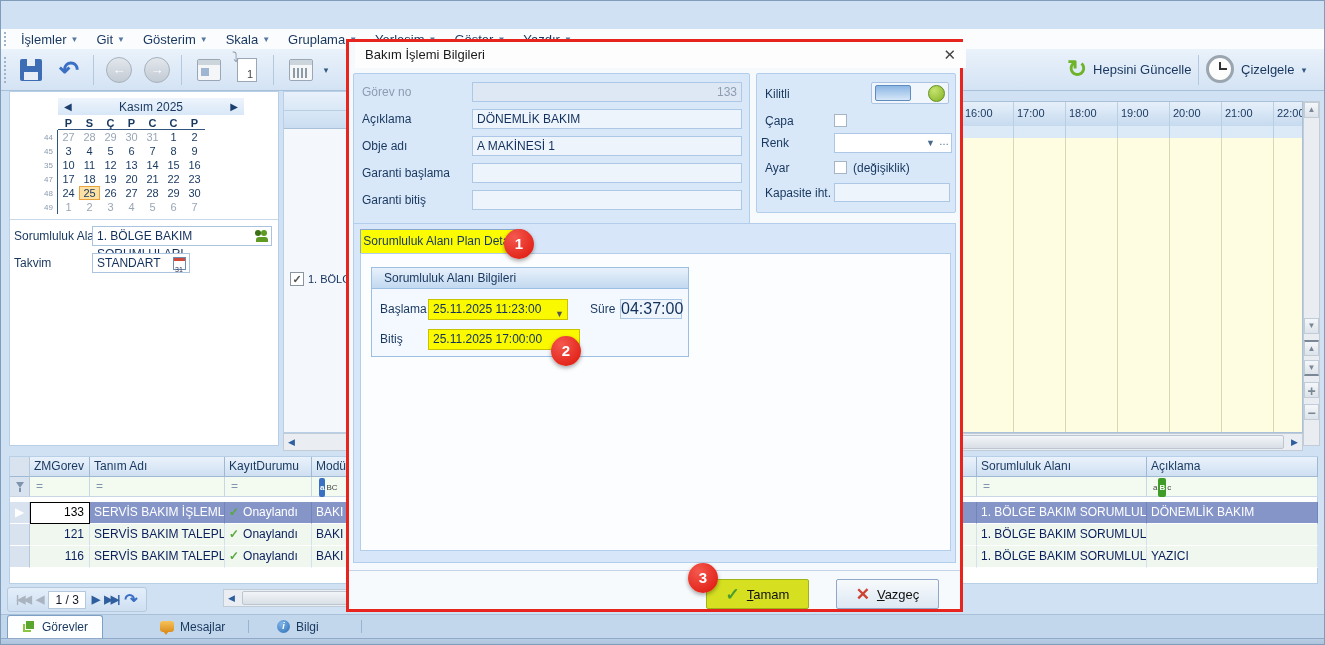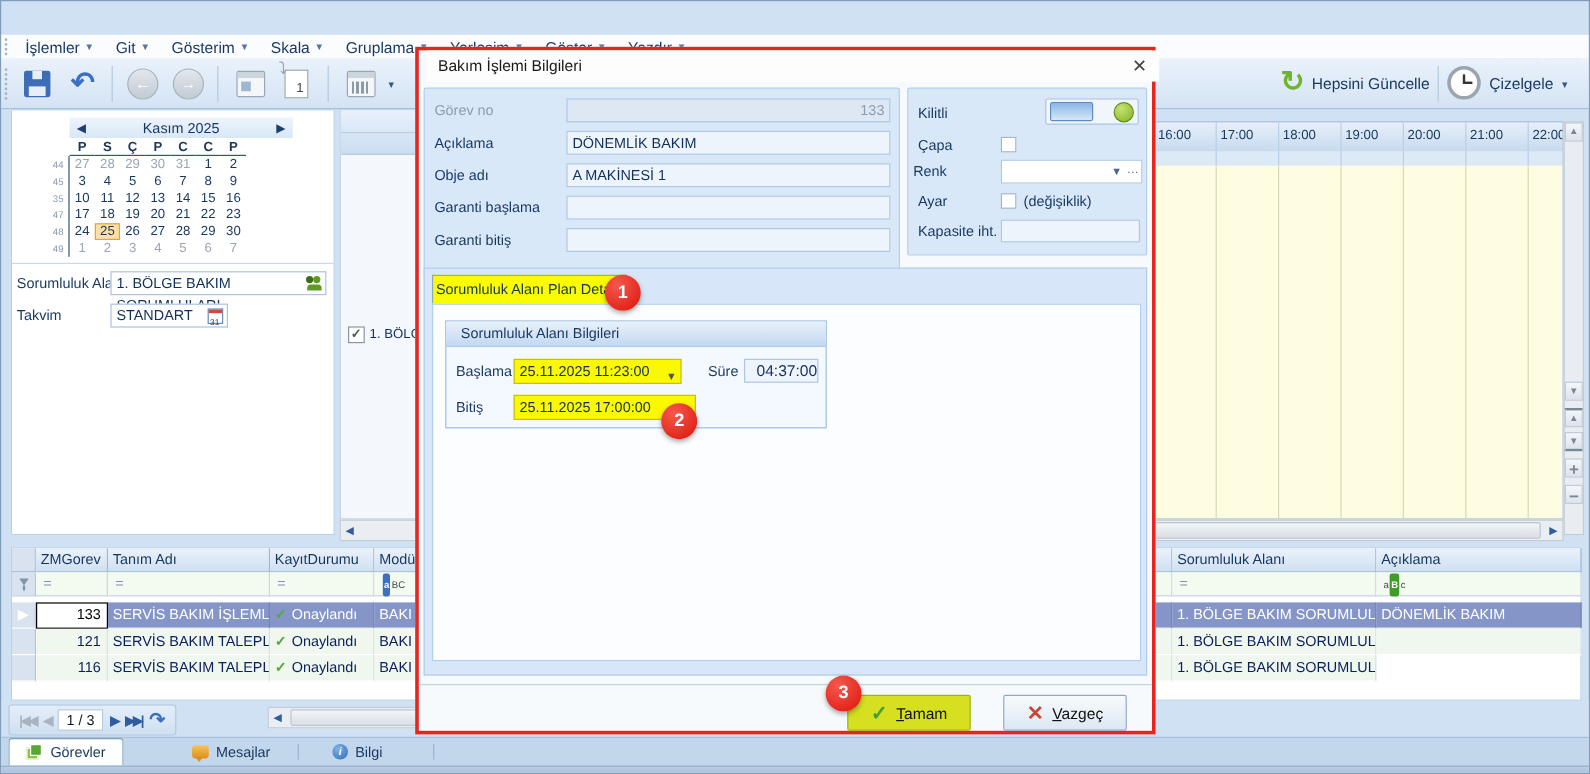--- a/index.html
+++ b/index.html
@@ -181,21 +181,21 @@
   .tabpanel { position:absolute; left:4px; top:181px; width:603px; height:340px; background:#d7e7f9; border:1px solid #b3cdec; }
   .tab-btn { position:absolute; left:6px; top:5px; width:162px; height:24px; background:#fbfb02;
              border:1px solid #8aa8cc; border-bottom:none; font-size:12px; color:#17375e; line-height:22px; text-align:center; }
   .tab-inner { position:absolute; left:6px; top:29px; width:591px; height:298px; background:#fbfdff; border:1px solid #b3cdec; }
   .plan-group { position:absolute; left:10px; top:13px; width:318px; height:90px; border:1px solid #9cbfe2; background:#f4f9ff; }
   .plan-hdr { position:absolute; left:0; top:0; width:100%; height:21px; background:linear-gradient(#e8f1fb,#c2d9f0);
               border-bottom:1px solid #9cbfe2; font-size:12px; color:#17375e; line-height:20px; padding-left:12px; }
   .ycombo { position:absolute; height:21px; background:#fbf900; border:1px solid #c9c200; font-size:12px; color:#12305c;
             line-height:19px; padding-left:4px; }
   .ycombo .car { position:absolute; right:3px; top:5px; font-size:9px; color:#555; }
-  .sure-fld { position:absolute; height:20px; background:#edf4fc; border:1px solid #adc8e6; font-size:13px; color:#12305c;
+  .sure-fld { position:absolute; height:20px; background:#edf4fc; border:1px solid #adc8e6; font-size:16px; color:#12305c;
               line-height:18px; text-align:right; padding-right:0; }
   .badge { position:absolute; width:30px; height:30px; border-radius:50%;
            background:radial-gradient(circle at 35% 28%,#f4584f,#dd1408); color:#fff; font-size:15px; font-weight:bold;
            text-align:center; line-height:30px; box-shadow:0 2px 4px rgba(0,0,0,.35); z-index:12; }
   .dlg-btn { position:absolute; top:537px; width:103px; height:30px; border:1px solid #8fa8c8; border-radius:2px;
              background:linear-gradient(#f7fafc,#dde8f3); display:flex; align-items:center; justify-content:center; gap:7px;
              font-size:13px; color:#111; }
   .dlg-btn.ok { background:#d6e021; border-color:#9eb317; }
   .btn-check { color:#4a9e2f; font-size:17px; font-weight:bold; }
   .btn-x { color:#cc4433; font-size:17px; font-weight:bold; }
@@ -480,20 +480,21 @@
           <div class="t-cell" style="width: 170px;">1. BÖLGE BAKIM SORUMLULARI</div>
           <div class="t-cell" style="width: 171px;"></div>
         </div>
         <div class="t-row t-data">
           <div class="t-cell ind" style="width: 20px;"></div>
           <div class="t-cell num" style="width: 60px;">116</div>
           <div class="t-cell" style="width: 135px;">SERVİS BAKIM TALEPLERİ</div>
           <div class="t-cell" style="width: 87px;"><span class="check">✓</span>Onaylandı</div>
           <div class="t-cell" style="width: 665px;">BAKI</div>
           <div class="t-cell" style="width: 170px;">1. BÖLGE BAKIM SORUMLULARI</div>
+          <div class="t-cell" style="width: 171px;">YAZICI</div>
         </div>
       </div>
   </div>
 
   <div class="pager">
     <div class="pg-group">
       <span class="pg-btn dis">|◀◀</span>
       <span class="pg-btn dis">◀</span>
       <span class="pg-num">1 / 3</span>
       <span class="pg-btn">▶</span>

